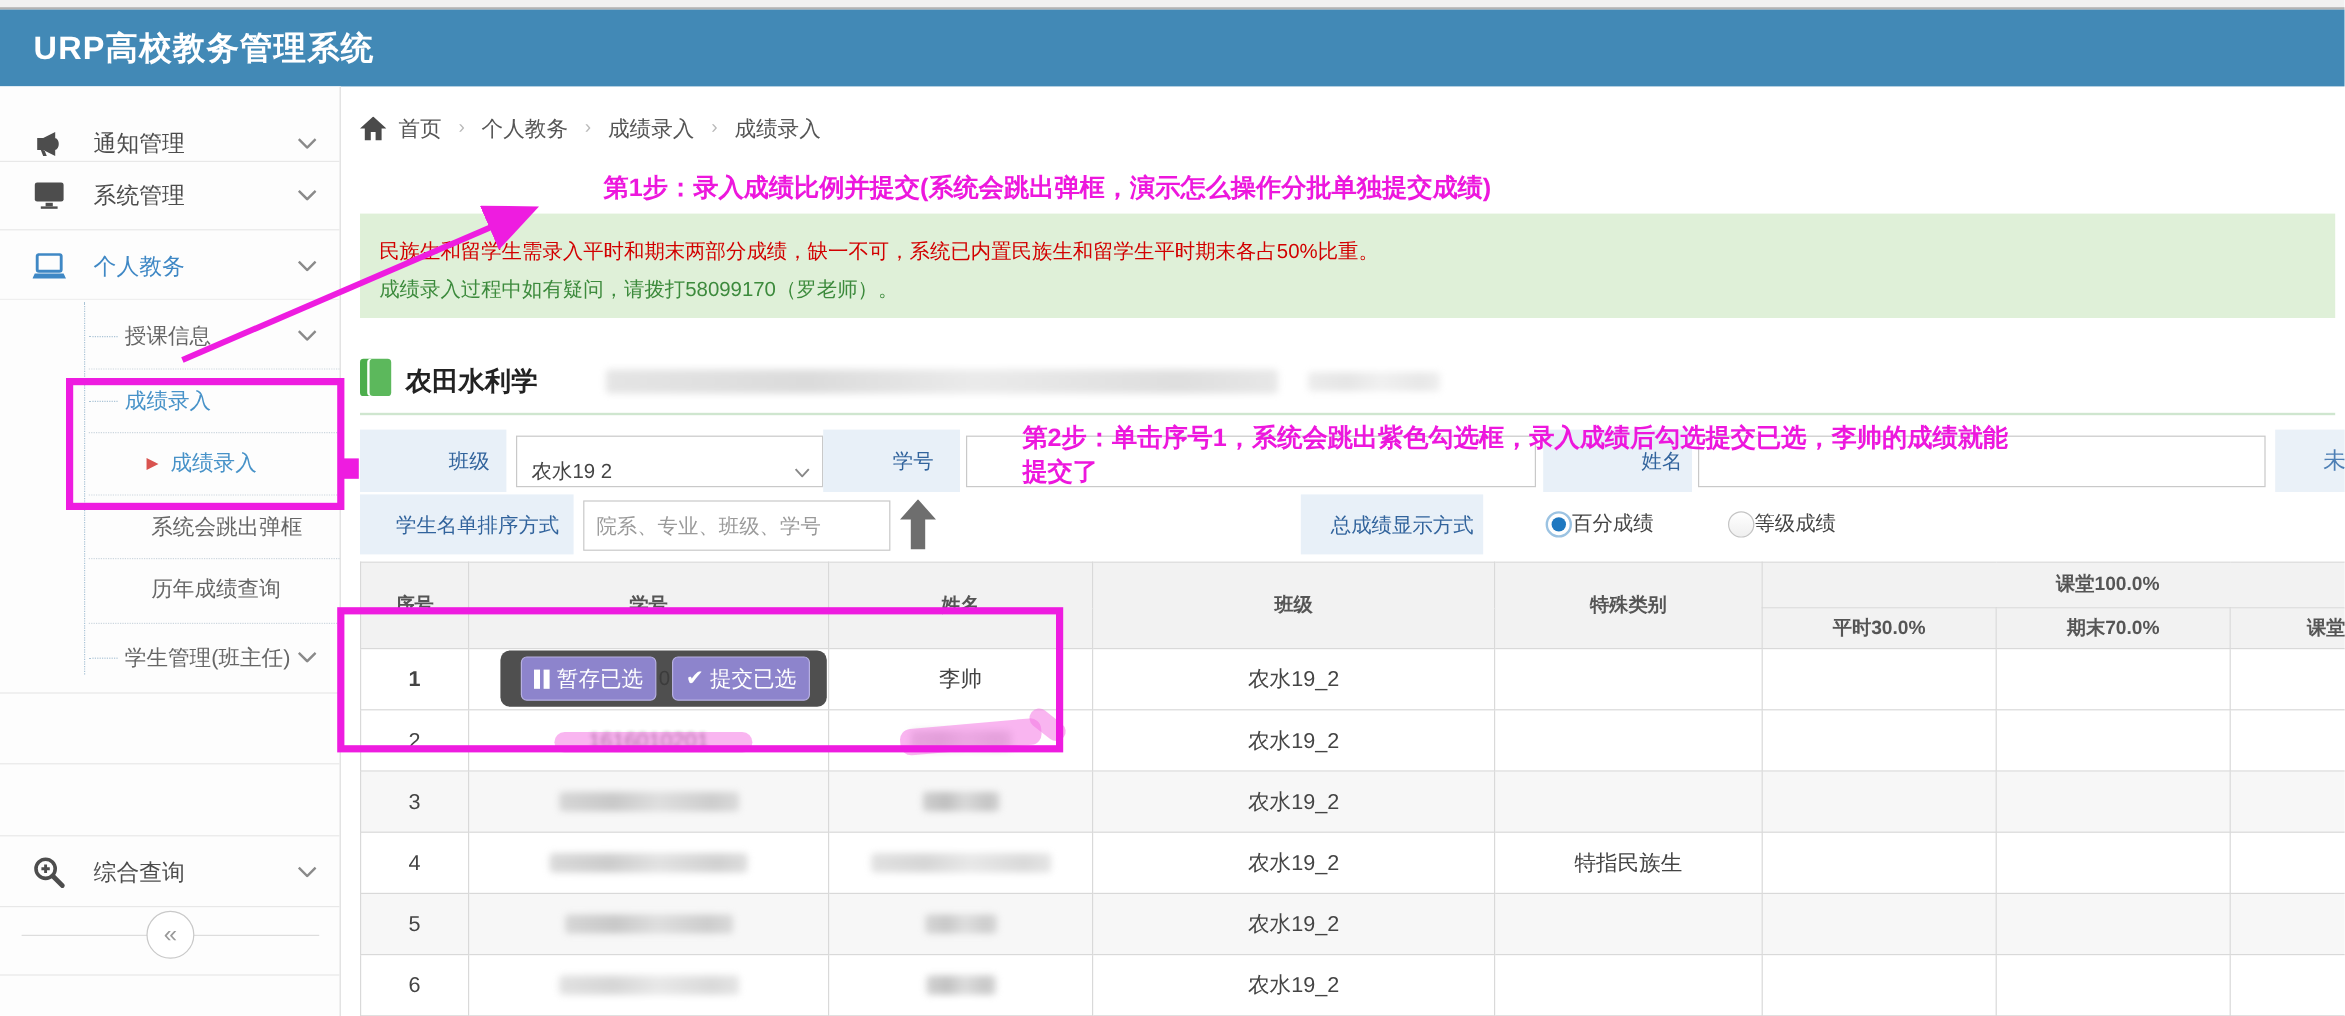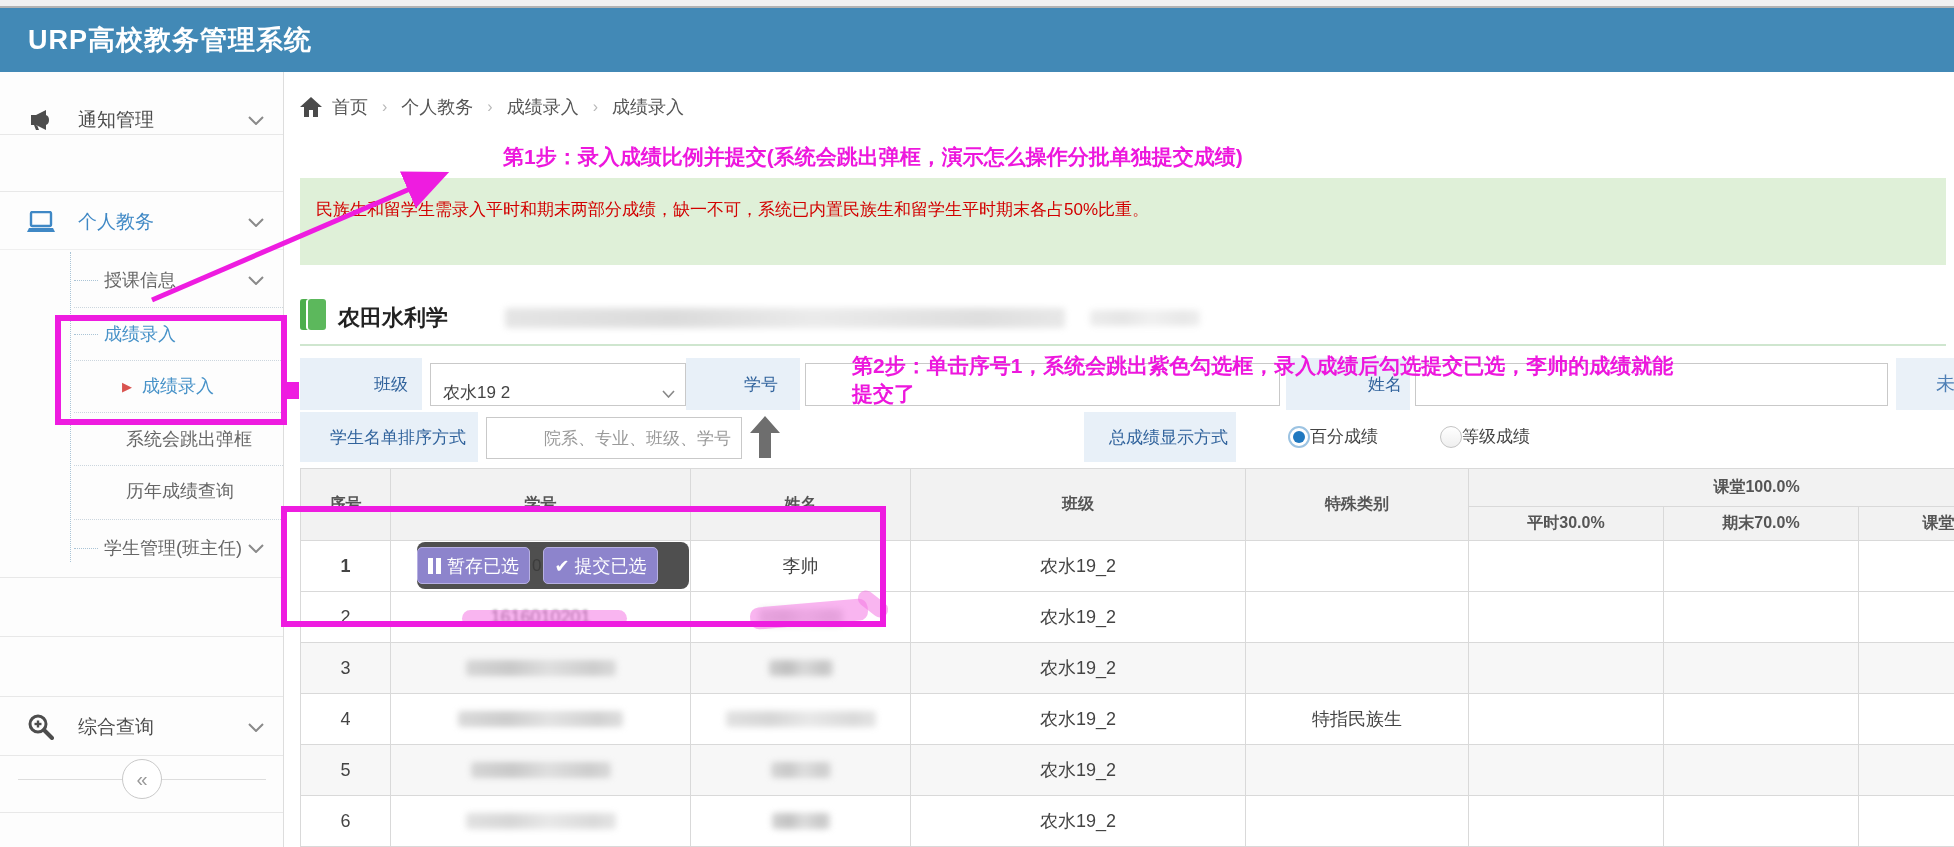--- a/index.html
+++ b/index.html
@@ -42,42 +42,42 @@
   .notice .l1 { color:#d20000; font-size:17px; margin-bottom:9px; }
   .notice .l2 { color:#3c8a3c; font-size:17px; }
 
   
   .book-ico { left:300px; top:299px; width:26px; height:31px; background:#5cb85c; border-radius:3px; box-shadow:inset 6px 0 0 #4cae4c, inset 8px 0 0 #ffffff; }
   .course-title { left:338px; top:303px; font-size:22px; font-weight:bold; color:#222; }
   .course-hr { left:300px; top:344px; width:1646px; border-top:2px solid #cfe6cf; }
 
   
   .lbl-cell { background:#e8f0f8; color:#31639c; font-size:17px; display:flex; align-items:center; justify-content:flex-end; }
-  .field { background:#fff; border:1px solid #c9c9c9; display:flex; align-items:center; font-size:17px; color:#444;justify-content:flex-end; }
+  .field { background:#fff; border:1px solid #c9c9c9; display:flex; align-items:center; font-size:17px; color:#444; }
   .field .ph { color:#9a9a9a; }
   .selectbox { justify-content:space-between; padding:16px 10px 0 12px; cursor:pointer; }
   .radio { width:22px; height:22px; border-radius:50%; background:#fff; }
   .radio.on { border:2px solid #9cc3e2; display:flex; align-items:center; justify-content:center; }
   .radio.on .dot { width:12px; height:12px; border-radius:50%; background:#1f78c0; }
   .radio.off { border:1px solid #c4c4c4; background:linear-gradient(#fff,#efefef); }
   .radio-lab { font-size:17px; color:#444; margin-left:0; }
 
   
   table.grid { position:absolute; left:300px; top:468px; width:1744px; border-collapse:collapse; table-layout:fixed; }
   table.grid th, table.grid td { border:1px solid #d9d9d9; text-align:center; overflow:hidden; }
   table.grid th { background:#f2f2f2; color:#555; font-size:16px; font-weight:bold; }
   table.grid td { font-size:18px; color:#444; background:#fff; height:51px; }
   table.grid tr.alt td { background:#f7f7f7; }
   td.seq1 { color:#dd5335; font-weight:bold; font-size:20px; }
   th.th-left { text-align:left; padding-left:6px; }
   .redact { height:16px; border-radius:3px; margin:0 auto; background:linear-gradient(90deg,#b5b5b5,#9a9a9a 30%,#c6c6c6 55%,#a3a3a3 85%,#bdbdbd); filter:blur(3px); opacity:0.5; }
   .blur-id { filter:blur(1.6px); color:#555; opacity:0.9; }
 
   
-  .act-wrap { left:417px; top:542px; width:272px; height:47px; background:#4f4f4f; border-radius:8px; display:flex; align-items:center; padding:0 0; z-index:30; }
+  .act-wrap { left:417px; top:542px; width:272px; height:47px; background:#4f4f4f; border-radius:8px; display:flex; align-items:center; padding:0 17px; z-index:30; }
   .act-btn { height:37px; background:#8d84cc; border:1px solid #b7b0e2; border-radius:5px; color:#fff; font-size:18px; display:flex; align-items:center; padding:0 10px; cursor:pointer; white-space:nowrap; }
   .act-gap { color:#3c3c3c; font-size:17px; background:transparent; padding:0 2px; }
   .pause-ico { display:inline-flex; gap:3px; margin-right:6px; }
   .pause-ico i { width:5px; height:16px; background:#fff; display:block; }
   .check-ico { color:#fff; font-size:18px; font-weight:bold; margin-right:5px; }
 
   
   .mag { border:6px solid #ee1ce0; z-index:40; pointer-events:none; }
   .mag-square { background:#ee1ce0; z-index:41; }
   .step-text { color:#ed17dd; font-size:21px; font-weight:bold; z-index:50; line-height:28px; }
@@ -103,20 +103,33 @@
             <path d="M18 1 L18 21 L8 16 L3 16 L3 6 L8 6 Z M18 6 C22 7 22 15 18 16 Z M6 16 L8 21 L11 21 L9 16 Z" fill="currentColor"></path>
           </svg>
       </span>
       <span class="nav-label">通知管理</span>
       <span class="nav-chev"><svg width="16" height="9" viewBox="0 0 16 9">
             <polyline points="1,1 8,8 15,1" fill="none" stroke="currentColor" stroke-width="2"></polyline>
           </svg></span>
     </div>
     <div class="nav-div" style="top:62px"></div>
 
+    <div class="nav-item" style="top:63px;height:56px">
+      <span class="nav-ico">
+        <svg width="26" height="24" viewBox="0 0 26 24">
+            <rect x="1" y="1" width="24" height="16" rx="2" fill="currentColor"></rect>
+            <rect x="10" y="18" width="6" height="3" fill="currentColor"></rect>
+            <rect x="6" y="21" width="14" height="2" fill="currentColor"></rect>
+          </svg>
+      </span>
+      <span class="nav-label">系统管理</span>
+      <span class="nav-chev"><svg width="16" height="9" viewBox="0 0 16 9">
+            <polyline points="1,1 8,8 15,1" fill="none" stroke="currentColor" stroke-width="2"></polyline>
+          </svg></span>
+    </div>
     <div class="nav-div" style="top:119px"></div>
 
     <div class="nav-item active" style="top:122px;height:56px">
       <span class="nav-ico">
         <svg width="28" height="23" viewBox="0 0 28 23">
             <rect x="4" y="1" width="20" height="14" rx="1.5" fill="none" stroke="currentColor" stroke-width="2.4"></rect>
             <path d="M2 17 L26 17 L28 21 L0 21 Z" fill="currentColor"></path>
           </svg>
       </span>
       <span class="nav-label">个人教务</span>
@@ -205,20 +218,21 @@
     <span class="sep">›</span>
     <span>个人教务</span>
     <span class="sep">›</span>
     <span>成绩录入</span>
     <span class="sep">›</span>
     <span>成绩录入</span>
   </div>
 
   <div class="abs notice">
     <div class="l1">民族生和留学生需录入平时和期末两部分成绩，缺一不可，系统已内置民族生和留学生平时期末各占50%比重。</div>
+    <div class="l2">成绩录入过程中如有疑问，请拨打58099170（罗老师）。</div>
   </div>
 
   <div class="abs book-ico"></div>
   <div class="abs course-title">农田水利学</div>
   <div class="abs redact" style="left:505px;top:308px;width:560px;height:20px;opacity:0.35"></div>
   <div class="abs redact" style="left:1090px;top:310px;width:110px;height:16px;opacity:0.25"></div>
   <div class="abs course-hr"></div>
 
   <div class="abs lbl-cell" style="left:300px;top:358px;width:122px;height:52px;padding-right:14px">班级</div>
   <div class="abs field selectbox" style="left:430px;top:363px;width:256px;height:43px">

